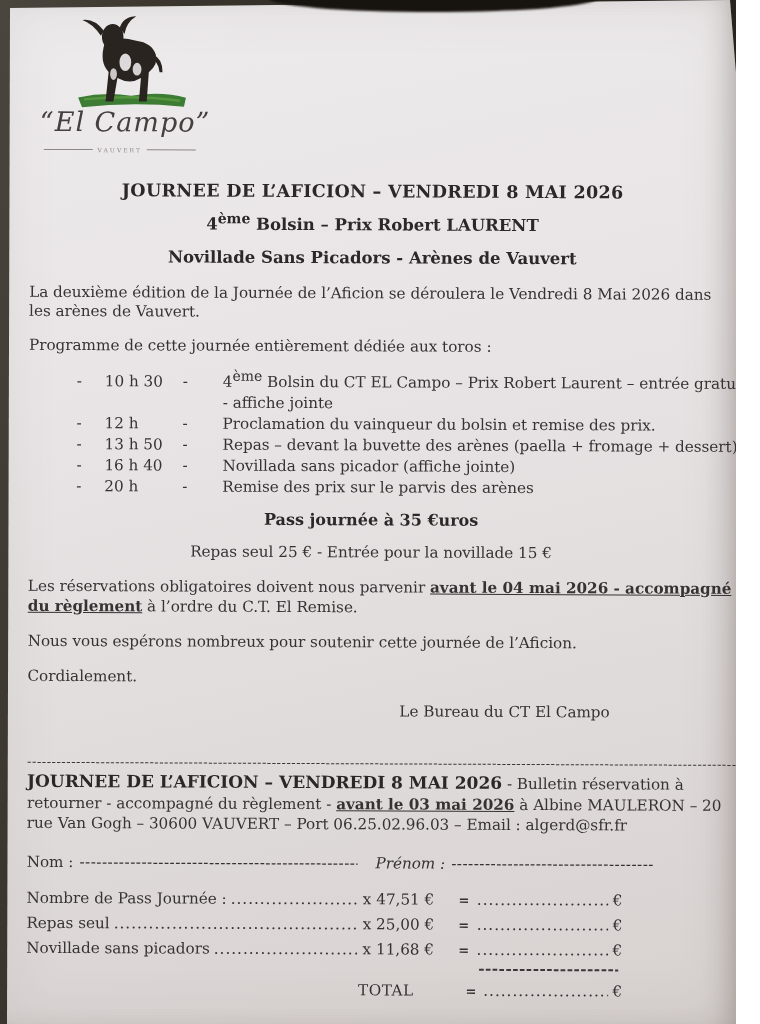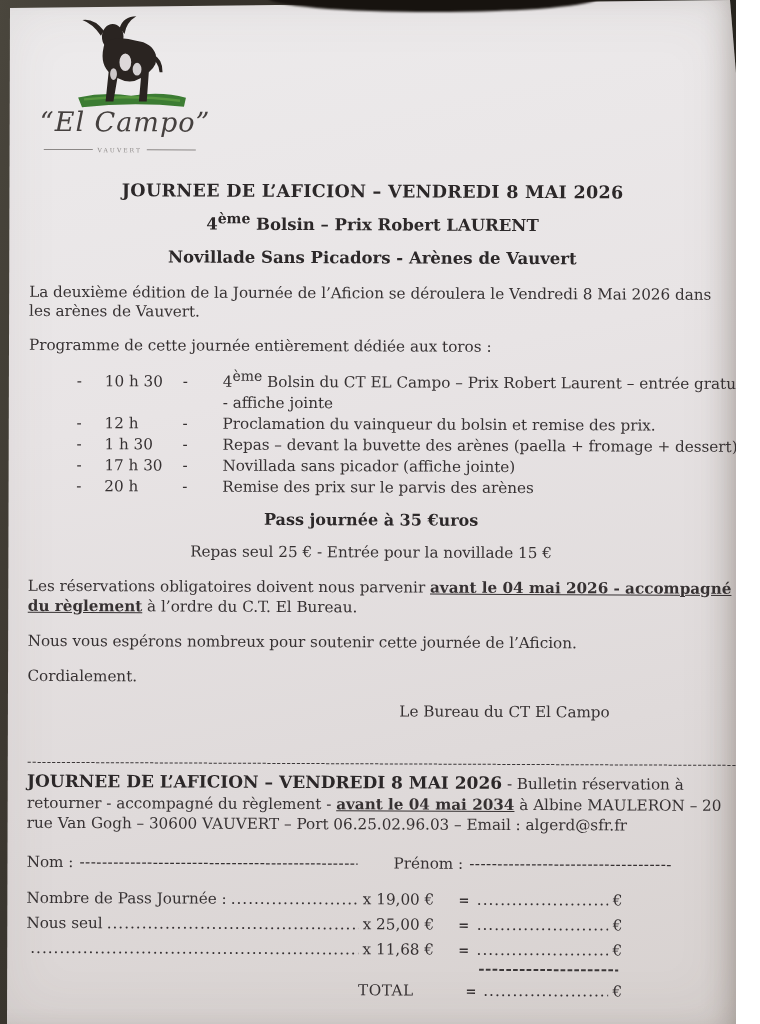--- a/index.html
+++ b/index.html
@@ -73,21 +73,21 @@
     margin-top:36px; width:716px; overflow:hidden; white-space:nowrap;
     font-size:13px; letter-spacing:.5px; color:#3b3738; line-height:12px;
   }
   
   .bulletin{ margin-top:3px; width:714px; line-height:20.5px; }
   .bulletin-title{ font-weight:bold; font-size:17px; color:#2b2728; }
   
   .name-row{ margin-top:19px; display:flex; align-items:baseline; width:660px; }
   .dash-leader{ overflow:hidden; white-space:nowrap; letter-spacing:.5px; }
   .nom-dashes{ width:278px; margin-left:6px; }
-  .prenom-label{ margin-left:36px; }
+  .prenom-label{ margin-left:18px;font-style:italic; }
   .prenom-dashes{ width:202px; margin-left:6px; }
   .form-rows{ margin-top:14px; width:596px; }
   .form-row{ display:flex; align-items:baseline; line-height:25px; }
   .f-label{ white-space:nowrap; }
   .dot-leader{ flex:1; overflow:hidden; white-space:nowrap; margin:0 4px; letter-spacing:1px; }
   .f-price{ width:88px; white-space:nowrap; }
   .f-eq{ width:26px; text-align:center; font-weight:bold; font-size:13px; }
   .dots2{ width:132px; overflow:hidden; white-space:nowrap; letter-spacing:1px; }
   .f-euro{ margin-left:4px; }
   .subtotal-line{
@@ -151,76 +151,77 @@
           <span class="prog-desc"><span>4</span><sup>ème</sup><span> Bolsin du CT EL Campo – Prix Robert Laurent – entrée gratuite - affiche jointe</span></span>
         </div>
         <div class="prog-row">
           <span class="prog-bullet">-</span>
           <span class="prog-time">12 h</span>
           <span class="prog-dash">-</span>
           <span class="prog-desc">Proclamation du vainqueur du bolsin et remise des prix.</span>
         </div>
         <div class="prog-row">
           <span class="prog-bullet">-</span>
-          <span class="prog-time">1 h 30</span>
+          <span class="prog-time">13 h 50</span>
           <span class="prog-dash">-</span>
           <span class="prog-desc">Repas – devant la buvette des arènes (paella + fromage + dessert)</span>
         </div>
         <div class="prog-row">
           <span class="prog-bullet">-</span>
-          <span class="prog-time">17 h 30</span>
+          <span class="prog-time">16 h 40</span>
           <span class="prog-dash">-</span>
           <span class="prog-desc">Novillada sans picador (affiche jointe)</span>
         </div>
         <div class="prog-row">
           <span class="prog-bullet">-</span>
           <span class="prog-time">20 h</span>
           <span class="prog-dash">-</span>
           <span class="prog-desc">Remise des prix sur le parvis des arènes</span>
         </div>
       </div>
 
       <div class="pass-heading">Pass journée à 35 €uros</div>
       <div class="prices-line">Repas seul 25 € - Entrée pour la novillade 15 €</div>
 
-      <div class="resa-para"><span>Les réservations obligatoires doivent nous parvenir </span><span class="emph">avant le 04 mai 2026 - accompagné du règlement</span><span> à l’ordre du C.T. El Bureau.</span></div>
+      <div class="resa-para"><span>Les réservations obligatoires doivent nous parvenir </span><span class="emph">avant le 04 mai 2026 - accompagné du règlement</span><span> à l’ordre du C.T. El Remise.</span></div>
 
       <div class="hope-line para">Nous vous espérons nombreux pour soutenir cette journée de l’Aficion.</div>
       <div class="salutation">Cordialement.</div>
       <div class="signature">Le Bureau du CT El Campo</div>
 
       <div class="separator">--------------------------------------------------------------------------------------------------------------------------------------------------------------------------------</div>
 
-      <div class="bulletin"><span class="bulletin-title">JOURNEE DE L’AFICION – VENDREDI 8 MAI 2026</span><span> - Bulletin réservation à retourner - accompagné du règlement - </span><span class="emph">avant le 04 mai 2034</span><span> à Albine MAULERON – 20 rue Van Gogh – 30600 VAUVERT – Port 06.25.02.96.03 – Email : algerd@sfr.fr</span></div>
+      <div class="bulletin"><span class="bulletin-title">JOURNEE DE L’AFICION – VENDREDI 8 MAI 2026</span><span> - Bulletin réservation à retourner - accompagné du règlement - </span><span class="emph">avant le 03 mai 2026</span><span> à Albine MAULERON – 20 rue Van Gogh – 30600 VAUVERT – Port 06.25.02.96.03 – Email : algerd@sfr.fr</span></div>
 
       <div class="name-row">
         <span>Nom :</span>
         <span class="dash-leader nom-dashes">--------------------------------------------------------------------</span>
         <span class="prenom-label">Prénom :</span>
         <span class="dash-leader prenom-dashes">--------------------------------------------------</span>
       </div>
 
       <div class="form-rows">
         <div class="form-row">
           <span class="f-label">Nombre de Pass Journée :</span>
           <span class="dot-leader">....................................................................</span>
-          <span class="f-price">x 19,00 €</span>
+          <span class="f-price">x 47,51 €</span>
           <span class="f-eq">=</span>
           <span class="dots2">........................................</span>
           <span class="f-euro">€</span>
         </div>
         <div class="form-row">
-          <span class="f-label">Nous seul</span>
+          <span class="f-label">Repas seul</span>
           <span class="dot-leader">....................................................................</span>
           <span class="f-price">x 25,00 €</span>
           <span class="f-eq">=</span>
           <span class="dots2">........................................</span>
           <span class="f-euro">€</span>
         </div>
         <div class="form-row">
+          <span class="f-label">Novillade sans picadors</span>
           <span class="dot-leader">....................................................................</span>
           <span class="f-price">x 11,68 €</span>
           <span class="f-eq">=</span>
           <span class="dots2">........................................</span>
           <span class="f-euro">€</span>
         </div>
       </div>
 
       <div class="subtotal-line">--------------------------------</div>
 

